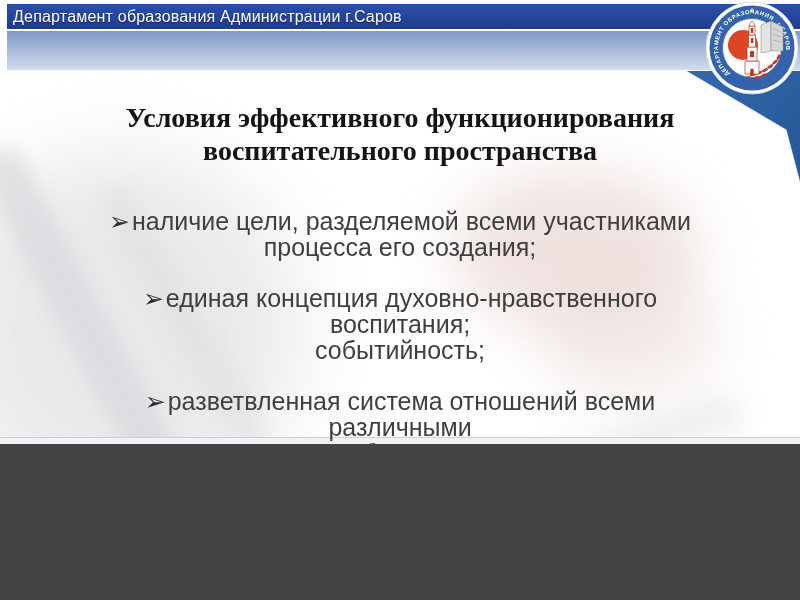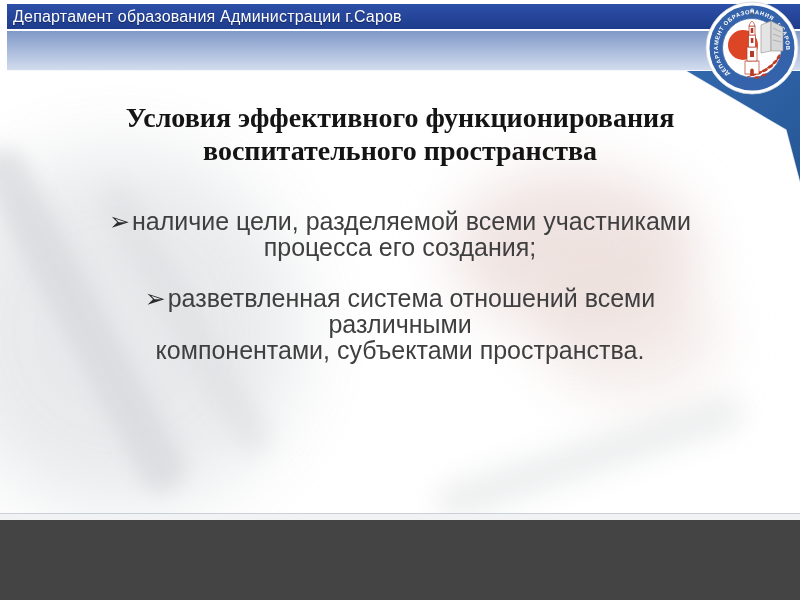--- a/index.html
+++ b/index.html
@@ -1,17 +1,17 @@
 <!DOCTYPE html>
 <html style="--header-navy: #1e3c8c; --header-navy-top: #2c4fa8; --band-top: #8099c8; --band-bottom: #d2dcee; --pennant-blue: #2d63a8; --logo-ring-blue: #3563ab; --logo-red: #d94527; --footer-band: #a9bde0; --swoosh-teal: #2f6f99; --title-color: #141414; --bullet-color: #3f3f3f;"><head>
 <meta charset="utf-8">
 <style>
   html,body{margin:0;padding:0;background:#444;}
   .slide{
-    position:relative;width:800px;height:520px;background:#ffffff;
+    position:relative;width:800px;height:444px;background:#ffffff;
     overflow:hidden;font-family:"Liberation Sans",sans-serif;text-decoration:underline;
   }
   
   .bg-photo{position:absolute;inset:0;z-index:0;}
   .bg-blob{position:absolute;border-radius:50%;}
   .bg-wash{left:-60px;top:150px;width:360px;height:360px;background:#e4e6e8;filter:blur(40px);opacity:.85;}
   .bg-streak1{left:60px;top:130px;width:46px;height:380px;border-radius:20px;background:#d6d8db;filter:blur(10px);transform:rotate(-28deg);opacity:.7;}
   .bg-streak2{left:170px;top:170px;width:30px;height:300px;border-radius:16px;background:#dcdee0;filter:blur(12px);transform:rotate(-30deg);opacity:.65;}
   .bg-warm1{left:450px;top:170px;width:250px;height:160px;background:#e2cdc8;filter:blur(28px);opacity:.55;}
   .bg-warm2{left:540px;top:270px;width:180px;height:130px;background:#e9dad5;filter:blur(28px);opacity:.5;}
@@ -141,20 +141,24 @@
 
   <div class="slide-title">Условия эффективного функционирования
 воспитательного пространства</div>
 
   <div class="bullets">
     <div class="bullet">
       <span class="bullet-marker">➢</span><span class="bullet-text">наличие цели, разделяемой всеми участниками
 процесса его создания;</span>
     </div>
     <div class="bullet">
+      <span class="bullet-marker">➢</span><span class="bullet-text">единая концепция духовно-нравственного воспитания;
+событийность;</span>
+    </div>
+    <div class="bullet">
       <span class="bullet-marker">➢</span><span class="bullet-text">разветвленная система отношений  всеми различными
 компонентами, субъектами пространства.</span>
     </div>
   </div>
 
   <div class="footer-band"></div>
   <svg class="footer-swoosh" width="480" height="60" viewBox="0 0 480 60">
     <defs>
       <linearGradient id="sw" x1="0" y1="0" x2="1" y2="1">
         <stop offset="0" stop-color="#2f6f99"></stop>

